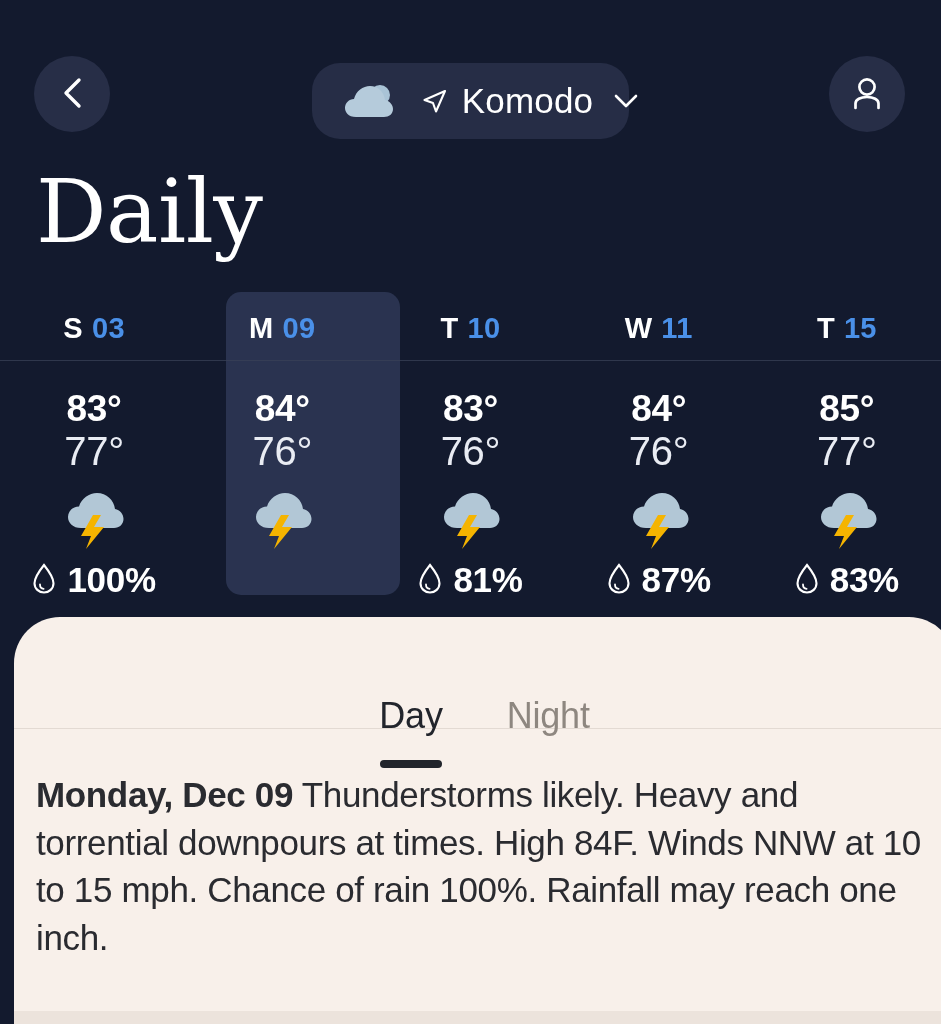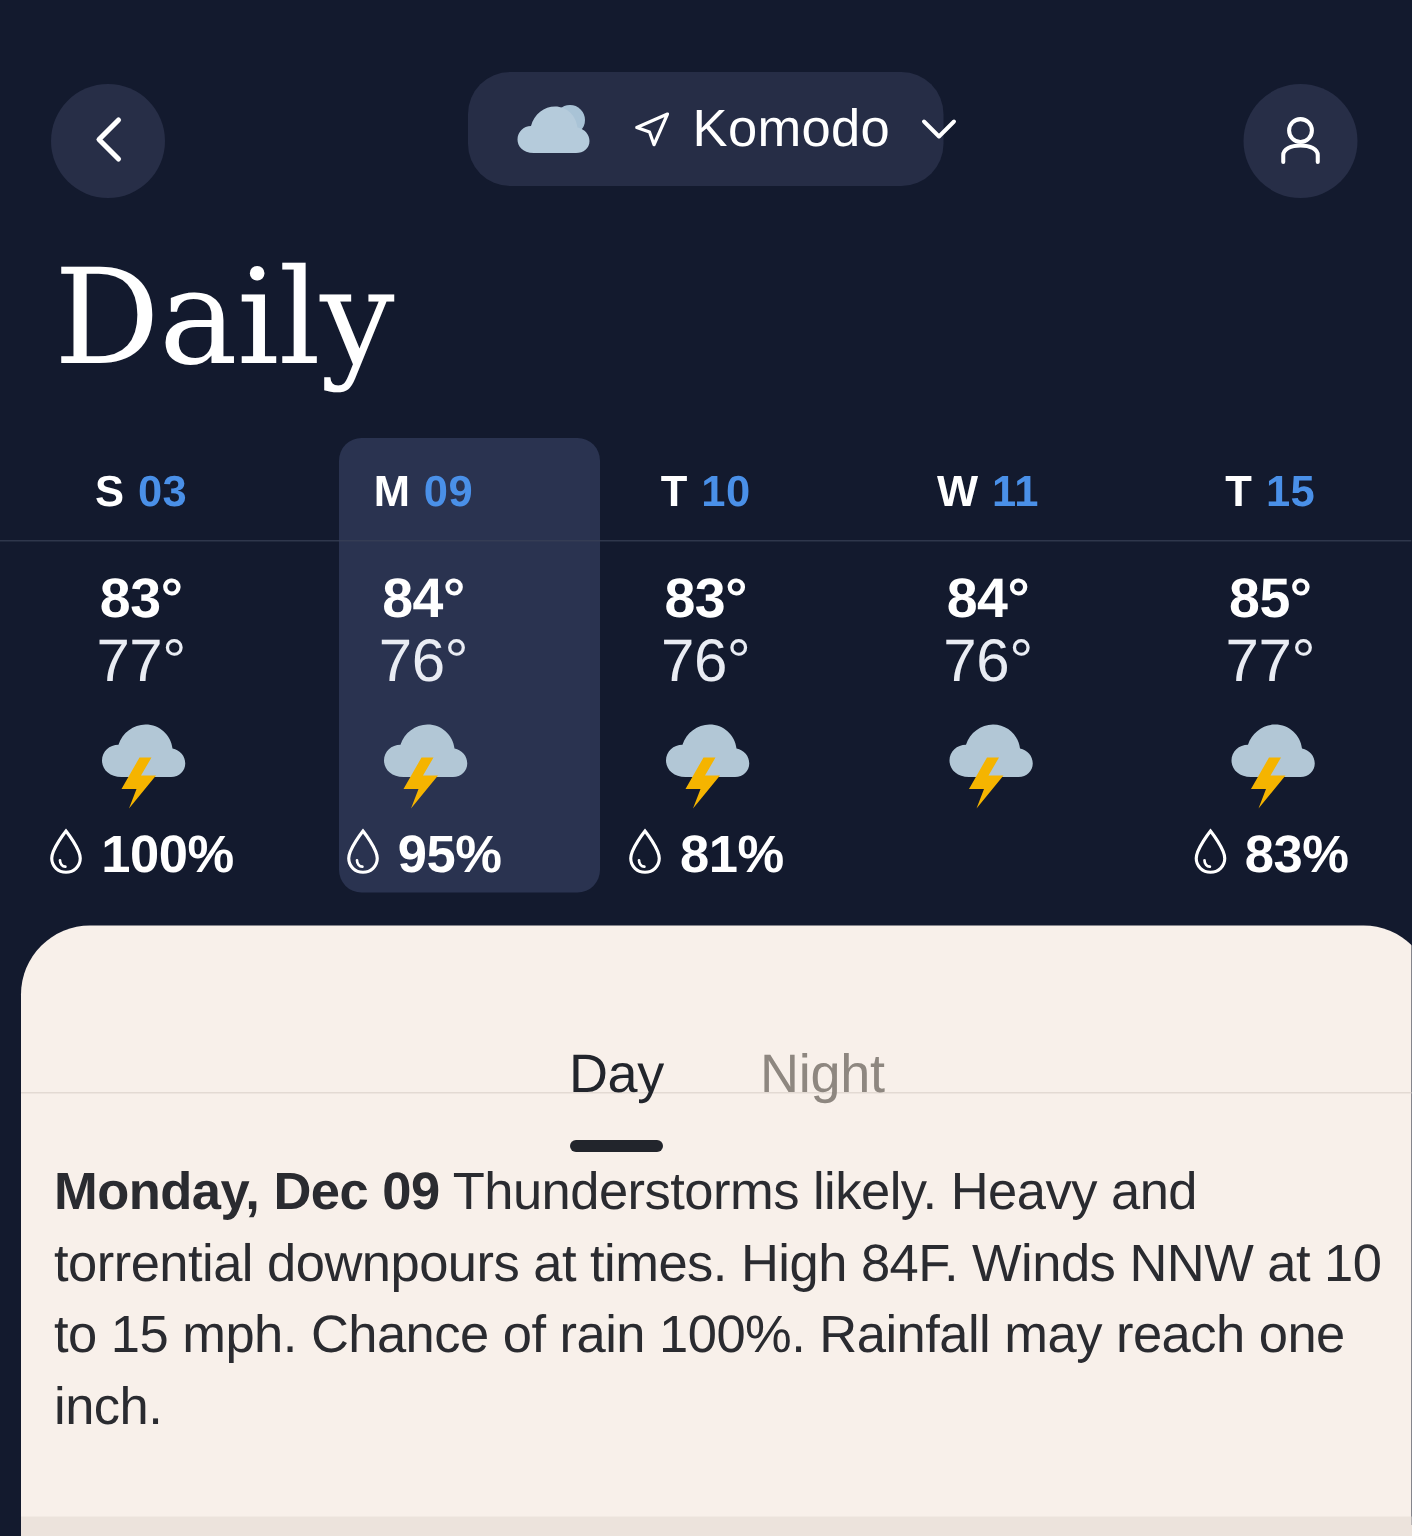--- a/index.html
+++ b/index.html
@@ -34,21 +34,21 @@
     justify-content: center;
     border: none;
     cursor: pointer;
   }
   .circle-btn.back { left: 34px; }
   .circle-btn.profile { left: 829px; }
 
   .loc-pill {
     position: absolute;
     left: 312px;
-    top: 48px;
+    top: 63px;
     width: 317px;
     height: 76px;
     border-radius: 28px;
     background: #262d46;
     display: flex;
     align-items: center;
     justify-content: center;
     gap: 0px;
     cursor: pointer;
     padding-left: 41px;
@@ -107,21 +107,21 @@
     font-weight: 700;
     color: #ffffff;
     letter-spacing: 0.3px;
     height: 48px;
     display: flex;
     align-items: flex-start;
     gap: 9px;
   }
   .day-head .dnum { color: #4a90e8; }
 
-  .temps { margin-top: 18px; text-align: center; }
+  .temps { margin-top: 28px; text-align: center; }
   .t-high {
     font-size: 37px;
     font-weight: 700;
     color: #ffffff;
     line-height: 1.12;
     letter-spacing: -0.3px;
   }
   .t-low {
     font-size: 40px;
     font-weight: 400;
@@ -318,28 +318,20 @@
     <div class="temps">
       <div class="t-high">84°</div>
       <div class="t-low">76°</div>
     </div>
     <div class="wx-icon">
   <svg width="62" height="62" viewBox="0 0 62 62" fill="none">
     <path d="M18 40 C10 40 5 35 5 29 C5 23 10 18.5 16 18.5 C18.5 10.5 26 5 34 5 C43.5 5 51 12 52 21 C57 22 60.5 26 60.5 31 C60.5 36 56.5 40 51 40 Z" fill="#b2c7d6"></path>
     <path d="M30 27 L18 48 L28 48 L23 61 L41 39 L31 39 L38 27 Z" fill="#f5b400"></path>
   </svg>
         </div>
-    <div class="precip">
-      <span>
-  <svg width="24" height="31" viewBox="0 0 24 31" fill="none">
-    <path d="M12 2 C12 2 2.5 14 2.5 20.2 C2.5 25.6 6.8 29.5 12 29.5 C17.2 29.5 21.5 25.6 21.5 20.2 C21.5 14 12 2 12 2 Z" stroke="#ffffff" stroke-width="2.1" fill="none"></path>
-    <path d="M8 21.5 C8 24 9.6 25.6 11.6 25.8" stroke="#ffffff" stroke-width="1.8" stroke-linecap="round" fill="none"></path>
-  </svg></span>
-      <span class="pval">95%</span>
-    </div>
       </div>
       <div class="day-col">
     <div class="day-head">
       <span>T</span>
       <span class="dnum">10</span>
     </div>
     <div class="temps">
       <div class="t-high">83°</div>
       <div class="t-low">76°</div>
     </div>
@@ -366,20 +358,28 @@
     <div class="temps">
       <div class="t-high">84°</div>
       <div class="t-low">76°</div>
     </div>
     <div class="wx-icon">
   <svg width="62" height="62" viewBox="0 0 62 62" fill="none">
     <path d="M18 40 C10 40 5 35 5 29 C5 23 10 18.5 16 18.5 C18.5 10.5 26 5 34 5 C43.5 5 51 12 52 21 C57 22 60.5 26 60.5 31 C60.5 36 56.5 40 51 40 Z" fill="#b2c7d6"></path>
     <path d="M30 27 L18 48 L28 48 L23 61 L41 39 L31 39 L38 27 Z" fill="#f5b400"></path>
   </svg>
         </div>
+    <div class="precip">
+      <span>
+  <svg width="24" height="31" viewBox="0 0 24 31" fill="none">
+    <path d="M12 2 C12 2 2.5 14 2.5 20.2 C2.5 25.6 6.8 29.5 12 29.5 C17.2 29.5 21.5 25.6 21.5 20.2 C21.5 14 12 2 12 2 Z" stroke="#ffffff" stroke-width="2.1" fill="none"></path>
+    <path d="M8 21.5 C8 24 9.6 25.6 11.6 25.8" stroke="#ffffff" stroke-width="1.8" stroke-linecap="round" fill="none"></path>
+  </svg></span>
+      <span class="pval">87%</span>
+    </div>
       </div>
       <div class="day-col">
     <div class="day-head">
       <span>T</span>
       <span class="dnum">15</span>
     </div>
     <div class="temps">
       <div class="t-high">85°</div>
       <div class="t-low">77°</div>
     </div>

